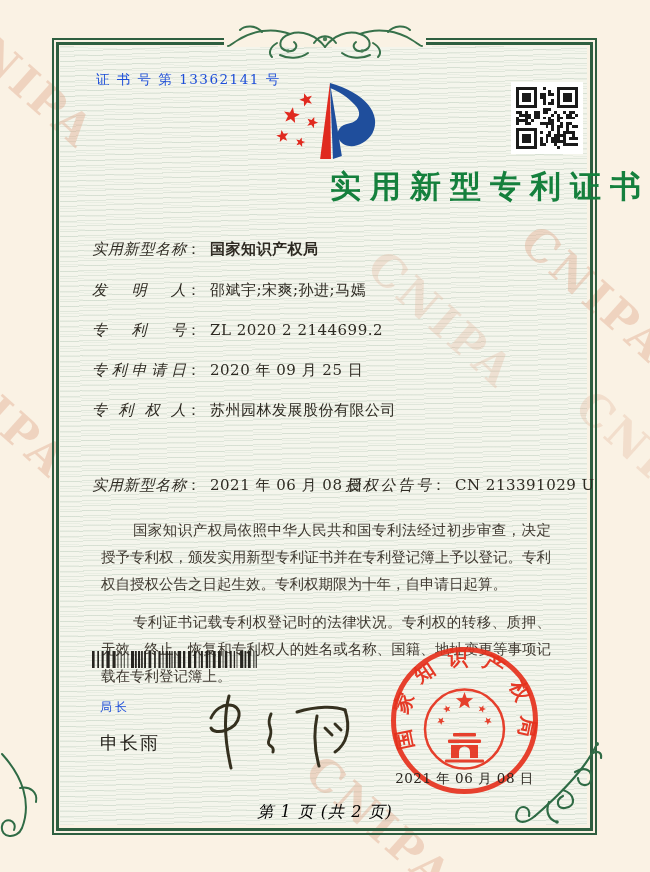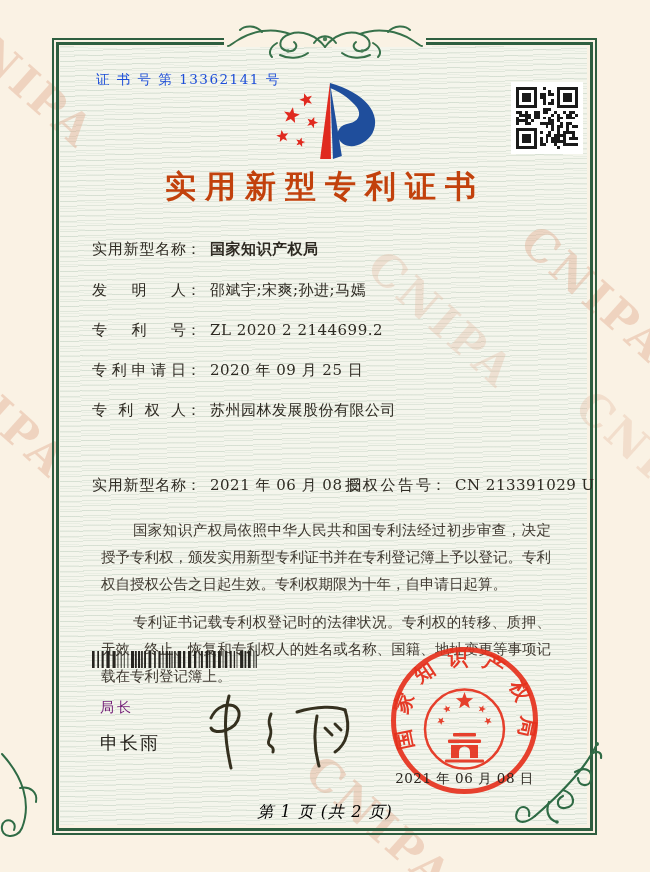--- a/index.html
+++ b/index.html
@@ -22,37 +22,37 @@
       color:rgba(225,170,140,0.42);transform-origin:0 0;transform:rotate(42deg);white-space:nowrap;}
   .wm.light{color:rgba(225,175,150,0.30);}
 
   .content{position:absolute;inset:0;z-index:4;}
 
   .cert-no{position:absolute;left:96px;top:71px;font-size:13.5px;letter-spacing:1.5px;color:#1d4ed8;}
   .qr-box{position:absolute;left:511px;top:82px;width:72px;height:72px;background:#fff;}
   .qr-box svg{position:absolute;left:5px;top:5px;width:62px;height:62px;}
   .logo{position:absolute;left:270px;top:80px;width:118px;height:84px;}
 
-  .title{position:absolute;left:0;right:0;top:166px;text-align:center;font-size:31px;font-weight:700;
-         letter-spacing:9px;color:#c2410c;}
+  .title{position:absolute;left:0;right:0;top:166px;text-align:right;font-size:31px;font-weight:700;
+         letter-spacing:9px;color:#15803d;}
 
   .frow{position:absolute;left:92px;font-size:15px;color:#2e2a22;white-space:nowrap;}
-  .flabel{display:inline-block;width:94px;text-align:justify;text-align-last:justify;vertical-align:top;}
+  .flabel{display:inline-block;width:94px;text-align:justify;text-align-last:justify;vertical-align:top;font-style:italic;}
   .fcolon{margin-right:9px;}
   .fval{letter-spacing:0.5px;}
   .fval.strong{font-weight:600;}
   .grant-no-group{position:absolute;left:253px;top:0;}
   .grant-no-group .flabel{width:86px;}
 
   .body-text{position:absolute;left:90px;top:506px;width:472px;font-size:14.5px;line-height:27px;
              text-align:justify;color:#3f3930;}
   .body-text p{margin:11px;text-indent:2.2em;}
 
   .barcode{position:absolute;left:92px;top:651px;width:172px;height:17px;}
-  .signer-title{position:absolute;left:100px;top:699px;font-size:14px;letter-spacing:3px;color:#701a75;}
+  .signer-title{position:absolute;left:100px;top:699px;font-size:12px;letter-spacing:3px;color:#1d4ed8;}
   .signer-name{position:absolute;left:100px;top:731px;font-size:18px;letter-spacing:2px;color:#26231d;}
   .autograph{position:absolute;left:193px;top:684px;width:170px;height:95px;}
 
   .seal{position:absolute;left:387px;top:643px;width:155px;height:155px;overflow:visible;}
   .seal text{font-family:"DejaVu Serif","Liberation Serif",serif;}
 
   .footer{position:absolute;left:0;right:0;top:802px;text-align:center;font-size:16px;letter-spacing:1px;color:#000000;font-style:italic;}
 
   .orn-top{position:absolute;left:210px;top:16px;width:230px;height:50px;z-index:4;}
   .orn-br{position:absolute;left:505px;top:738px;width:100px;height:100px;z-index:5;}

